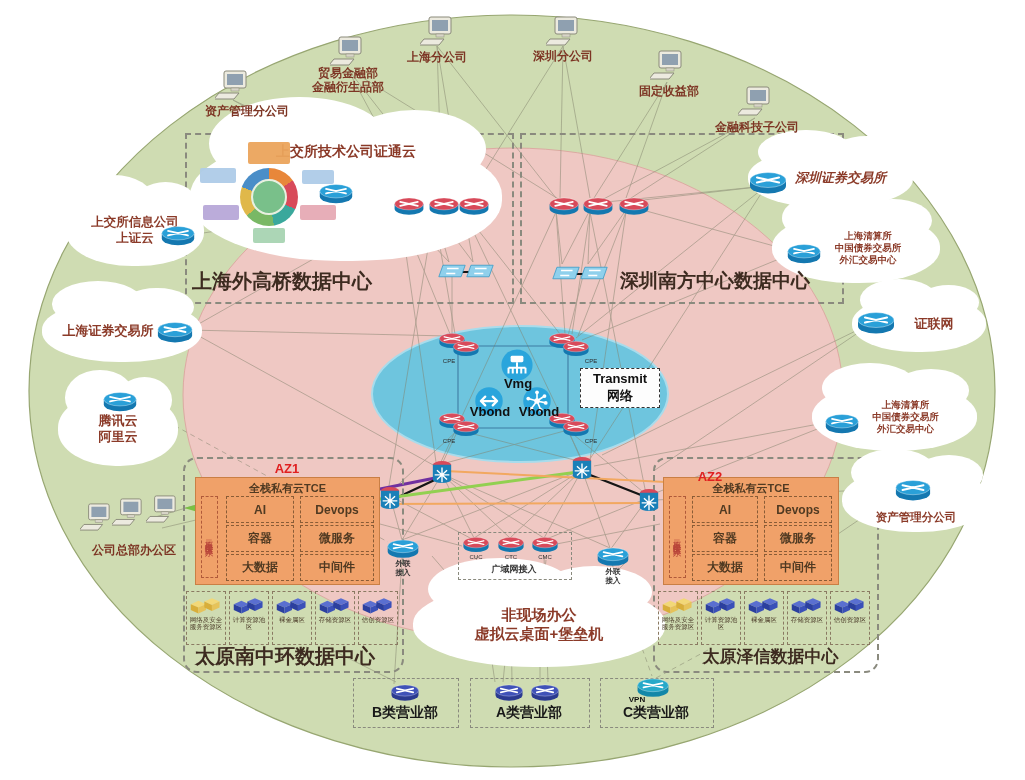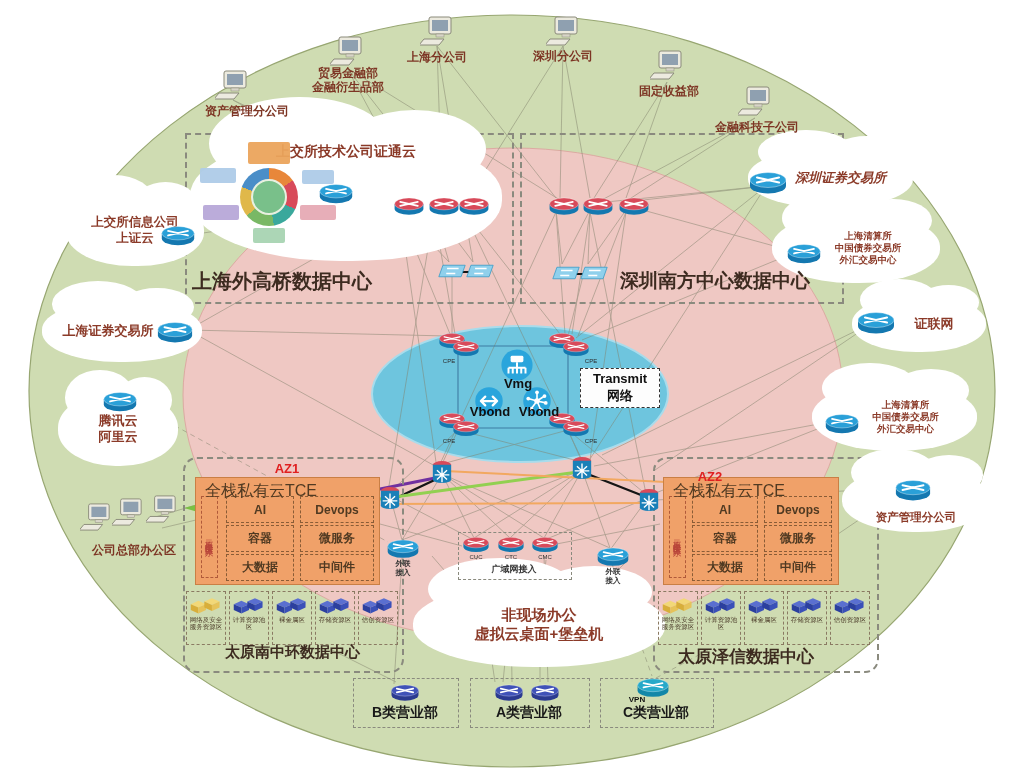--- a/index.html
+++ b/index.html
@@ -12,21 +12,21 @@
   .cloud::before{content:"";position:absolute;background:#fff;border-radius:50%;width:58%;height:74%;top:-30%;left:6%;}
   .cloud::after{content:"";position:absolute;background:#fff;border-radius:50%;width:46%;height:62%;top:-20%;right:5%;}
   .cloud .clbl{position:absolute;inset:0;display:flex;align-items:center;justify-content:center;
       text-align:center;font-weight:bold;color:#8b3a28;white-space:pre-line;z-index:3;line-height:1.25;}
   .ic{position:absolute;z-index:4;overflow:visible;}
   .lbl{position:absolute;z-index:5;white-space:pre-line;}
   .comp-lbl{font-weight:bold;color:#7d3524;font-size:12px;text-align:center;line-height:1.2;}
   .dc-lbl{font-weight:bold;color:#3d2b20;z-index:5;}
   .azbox{position:absolute;background:#f0a169;border:1px solid #c97f45;z-index:3;}
   .aztitle{position:absolute;z-index:5;font-weight:bold;color:#e02020;font-size:13px;text-align:center;}
-  .azhead{position:absolute;z-index:5;font-weight:normal;color:#503a22;font-size:16px;}
+  .azhead{position:absolute;z-index:5;font-weight:bold;color:#503a22;font-size:11px;text-align:center;}
   .cell{position:absolute;z-index:4;border:1.5px dashed #8a5c36;display:flex;align-items:center;
         justify-content:center;font-weight:bold;color:#503a22;font-size:12px;}
   .strip{position:absolute;z-index:4;border:1.5px dashed #b05a3a;color:#b8453a;font-size:8.5px;
          writing-mode:vertical-rl;text-align:center;display:flex;align-items:center;justify-content:center;letter-spacing:1px;}
   .res{position:absolute;z-index:3;border:1.5px dashed #8a7a62;display:flex;flex-direction:column;
        align-items:center;justify-content:flex-start;font-size:6.5px;color:#4a3a28;text-align:center;line-height:1.15;padding-top:2px;box-sizing:border-box;}
   .branch{position:absolute;z-index:3;border:1.5px dashed #8a8a7e;background:transparent;}
   .branch-lbl{font-weight:bold;color:#181818;font-size:14px;text-align:center;}
   .tinylbl{color:#333;text-align:center;line-height:1.15;}
   .transmit{position:absolute;z-index:4;background:#fdfdfd;border:1.5px dashed #333;
@@ -332,22 +332,22 @@
     </svg>
   <svg class="ic" style="left:824px;top:410px;width:36px;height:26px;">
       <use href="#rtr"></use>
     </svg>
   <svg class="ic" style="left:894px;top:476px;width:38px;height:27px;">
       <use href="#rtr"></use>
     </svg>
 
   <div class="lbl dc-lbl" style="left:192px;top:268px;font-size:20px;">上海外高桥数据中心</div>
   <div class="lbl dc-lbl" style="left:620px;top:268px;font-size:19px;">深圳南方中心数据中心</div>
-  <div class="lbl dc-lbl" style="left:195px;top:643px;width:195px;text-align:center;font-size:15px;">太原南中环数据中心</div>
-  <div class="lbl dc-lbl" style="left:678px;top:645px;width:185px;font-size:17px;">太原泽信数据中心</div>
+  <div class="lbl dc-lbl" style="left:195px;top:643px;width:195px;text-align:left;font-size:20px;">太原南中环数据中心</div>
+  <div class="lbl dc-lbl" style="left:678px;top:645px;width:185px;text-align:center;font-size:17px;">太原泽信数据中心</div>
 
   <svg class="ic" style="left:393px;top:194px;width:32px;height:23px;--t:#d84a5a;">
       <use href="#rtr"></use>
     </svg>
   <svg class="ic" style="left:428px;top:194px;width:32px;height:23px;--t:#d84a5a;">
       <use href="#rtr"></use>
     </svg>
   <svg class="ic" style="left:458px;top:194px;width:32px;height:23px;--t:#d84a5a;">
       <use href="#rtr"></use>
     </svg>

